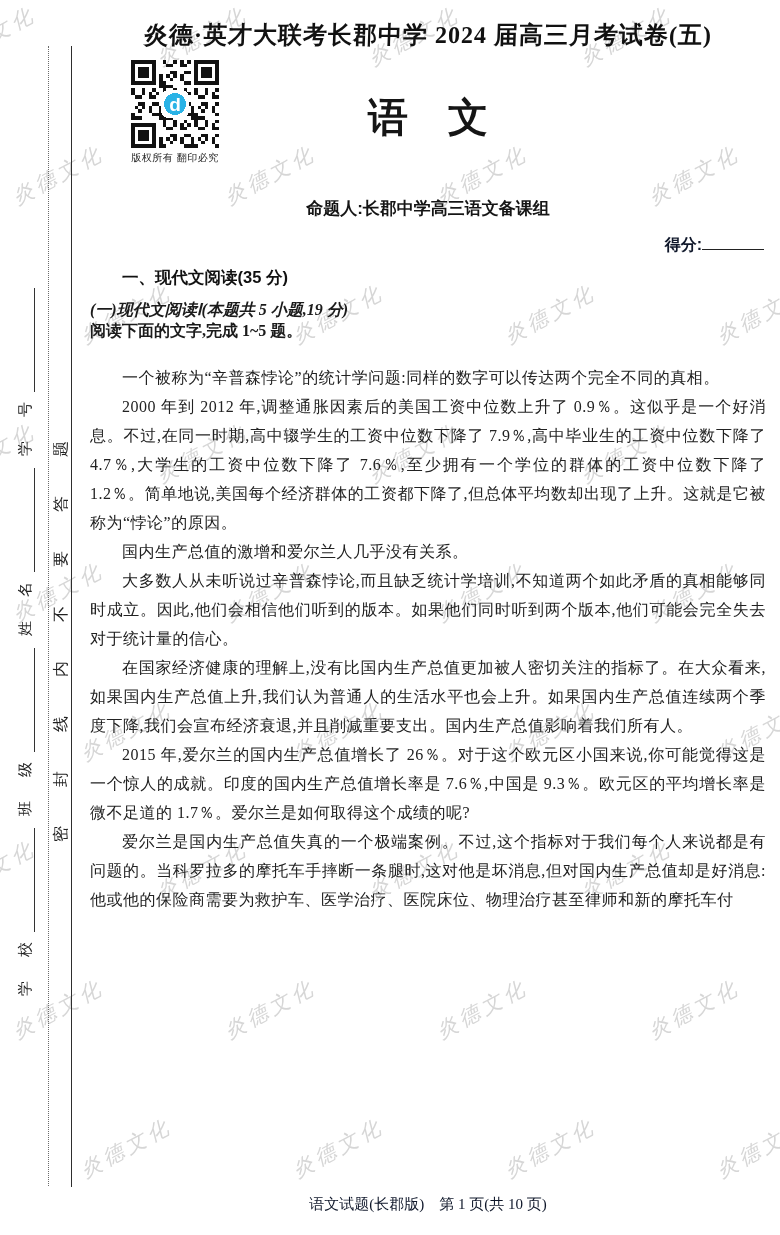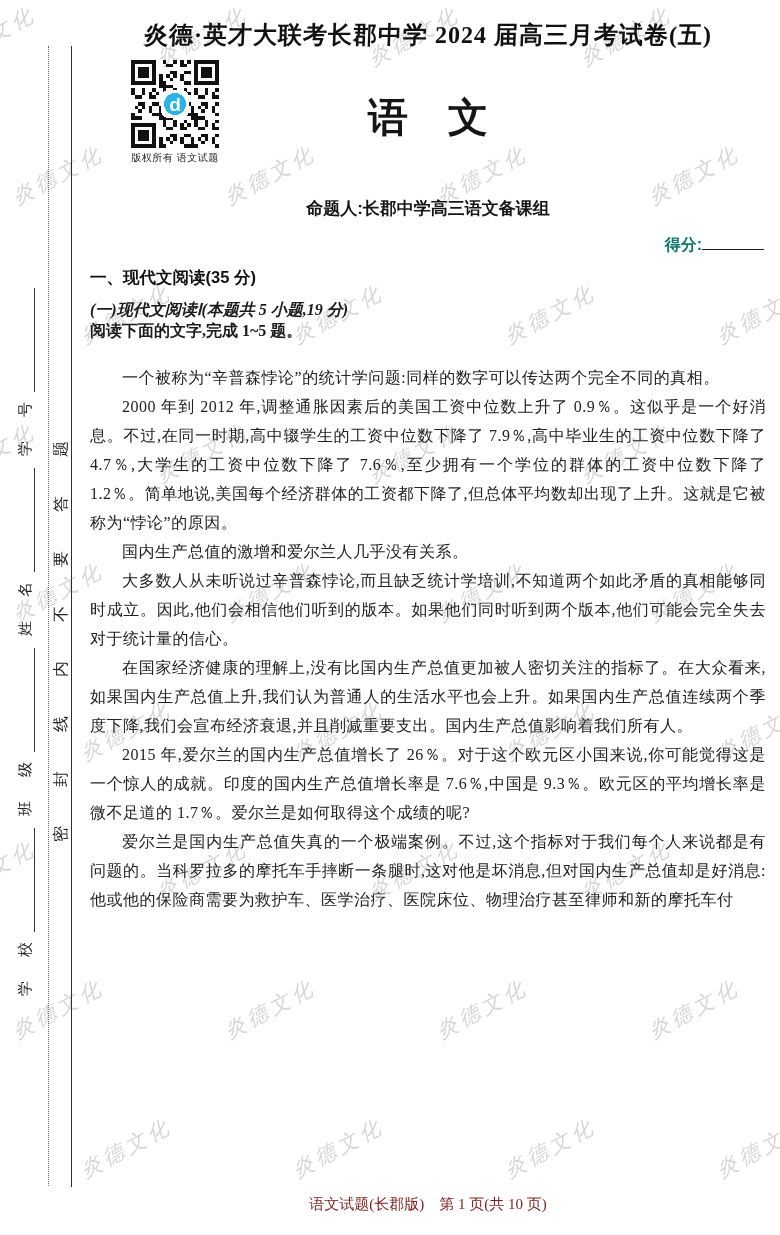--- a/index.html
+++ b/index.html
@@ -87,30 +87,31 @@
     text-align:center;
     font-size:15.5px;
     color:#1d1d1d;
   }
   .score-row{
     margin-top:15px;
     text-align:right;
     font-size:16px;
     font-weight:bold;
     font-family:"Liberation Sans", sans-serif;
-    color:#0f766e;
+    color:#0f172a;
     padding-right:2px;
   }
   .score-blank{display:inline-block;width:62px;border-bottom:1.5px solid #222;height:14px;}
   .section-heading{
     margin-top:11px;
     font-size:16.5px;
     font-weight:bold;
     color:#111;
     font-family:"Liberation Sans", sans-serif;
+    margin-left:32px;
   }
   .subsection-heading{
     margin-top:11px;
     font-size:16px;
     font-weight:bold;
     color:#1b1b1b;
     font-style:italic;
   }
   .reading-instruction{
     font-size:16px;
@@ -122,21 +123,21 @@
     margin:0;
     font-size:16px;
     line-height:29px;
     letter-spacing:0.5px;
     text-align:justify;
     text-indent:2em;
     color:#222;
   }
   #page-footer{
     position:absolute;left:90px;top:1195px;width:676px;
-    text-align:center;font-size:15px;color:#7f1d1d;z-index:1;
+    text-align:center;font-size:15px;color:#0f172a;z-index:1;
   }
 </style>
 </head>
 <body>
 
 <div id="wm-layer">
     <span class="wm" style="left: -60px; top: 22px; color: rgb(201, 201, 201);">炎德文化</span>
     <span class="wm" style="left: 152px; top: 22px; color: rgb(201, 201, 201);">炎德文化</span>
     <span class="wm" style="left: 364px; top: 22px; color: rgb(201, 201, 201);">炎德文化</span>
     <span class="wm" style="left: 576px; top: 22px; color: rgb(201, 201, 201);">炎德文化</span>
@@ -351,21 +352,21 @@
         <rect x="18" y="0" width="7" height="7" fill="#111111"></rect>
         <rect x="19" y="1" width="5" height="5" fill="#ffffff"></rect>
         <rect x="20" y="2" width="3" height="3" fill="#111111"></rect>
         <rect x="0" y="18" width="7" height="7" fill="#111111"></rect>
         <rect x="1" y="19" width="5" height="5" fill="#ffffff"></rect>
         <rect x="2" y="20" width="3" height="3" fill="#111111"></rect>
         <rect x="8.6" y="8.6" width="7.8" height="7.8" fill="#ffffff" rx="1.6"></rect>
         <circle cx="12.5" cy="12.5" r="3.1" fill="#2ab3e6"></circle>
         <text x="12.5" y="14.4" text-anchor="middle" font-size="5.4" font-weight="bold" fill="#ffffff" font-family="Liberation Sans, sans-serif">d</text>
       </svg>
-    <div class="qr-caption">版权所有  语文试题</div>
+    <div class="qr-caption">版权所有  翻印必究</div>
   </div>
 
   <div class="subject">语　文</div>
   <div class="examiner">命题人:长郡中学高三语文备课组</div>
 
   <div class="score-row">
     <span>得分:</span><span class="score-blank"></span>
   </div>
 
   <div class="section-heading">一、现代文阅读(35 分)</div>

